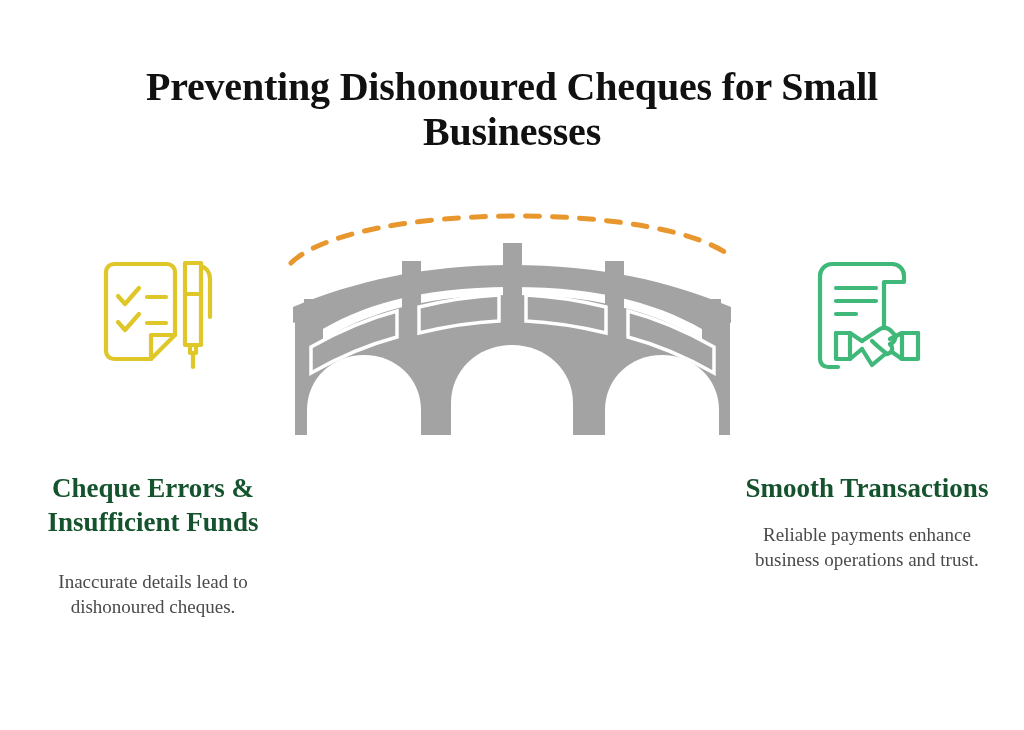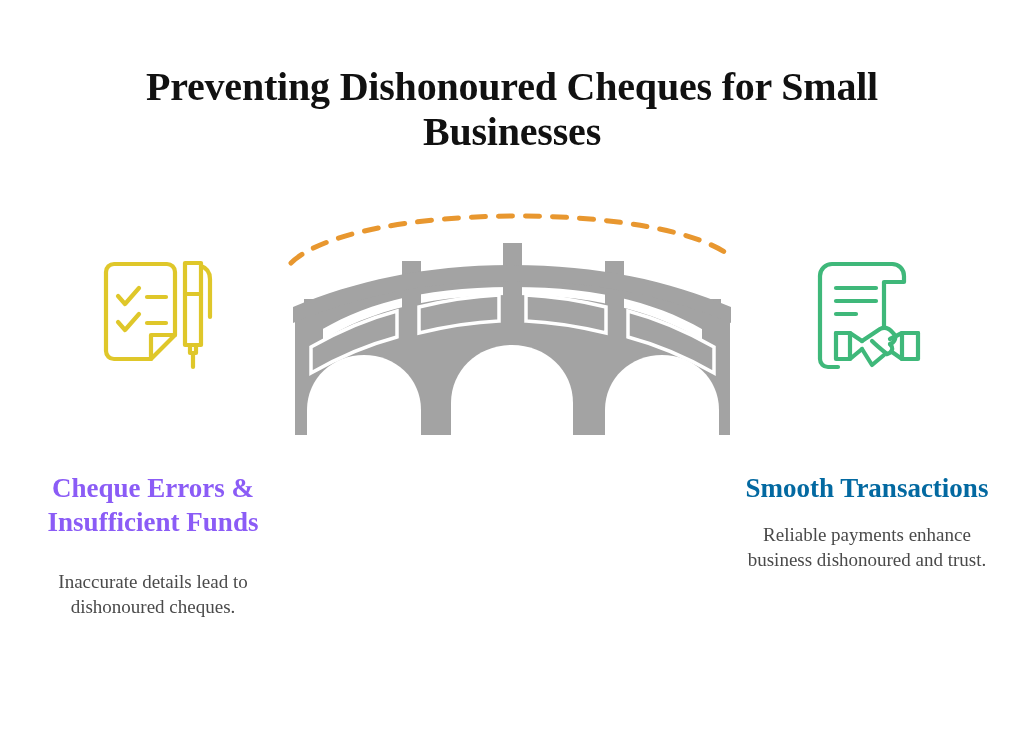--- a/index.html
+++ b/index.html
@@ -56,22 +56,22 @@
     justify-content: center;
   }
 
   .col-heading {
     margin: 0;
     font-family: "Liberation Serif", "DejaVu Serif", serif;
     font-weight: bold;
     font-size: 27px;
     line-height: 34px;
   }
-  .col-heading.left-heading  { color: #8b5cf6; }
-  .col-heading.right-heading { color: #0369a1; }
+  .col-heading.left-heading  { color: #14532d; }
+  .col-heading.right-heading { color: #14532d; }
 
   .col-left .col-heading  { margin-top: 91px; }
   .col-right .col-heading { margin-top: 91px; }
 
   .col-body {
     margin: 0;
     font-family: "Liberation Serif", "DejaVu Serif", serif;
     font-size: 19px;
     line-height: 25px;
     color: #4a4a4a;
@@ -146,21 +146,21 @@
         <path d="M112 84 L112 110 L96 110 L86 103"></path>
         <path d="M96 84 L96 110"></path>
 
         <path d="M56 92 C62 88 68 84 74 80 C79 77 84 80 88 85 C91 89 88 94 84 95"></path>
         <path d="M84 95 C88 99 86 104 81 105"></path>
         <path d="M56 100 L66 116 L78 106"></path>
         <path d="M66 92 C70 96 76 101 81 105"></path>
       </svg>
     </div>
     <h2 class="col-heading right-heading">Smooth Transactions</h2>
-    <p class="col-body">Reliable payments enhance business dishonoured and trust.</p>
+    <p class="col-body">Reliable payments enhance business operations and trust.</p>
   </div>
 
   <div class="bridge-wrap">
     <svg class="bridge-svg" viewBox="0 0 455 250">
 
       <path d="M6 68 C70 6 385 6 449 64" fill="none" stroke="#e8972f" stroke-width="5" stroke-linecap="round" stroke-dasharray="14 13"></path>
 
       <g>
 
         <path fill="#a3a3a3" d="

